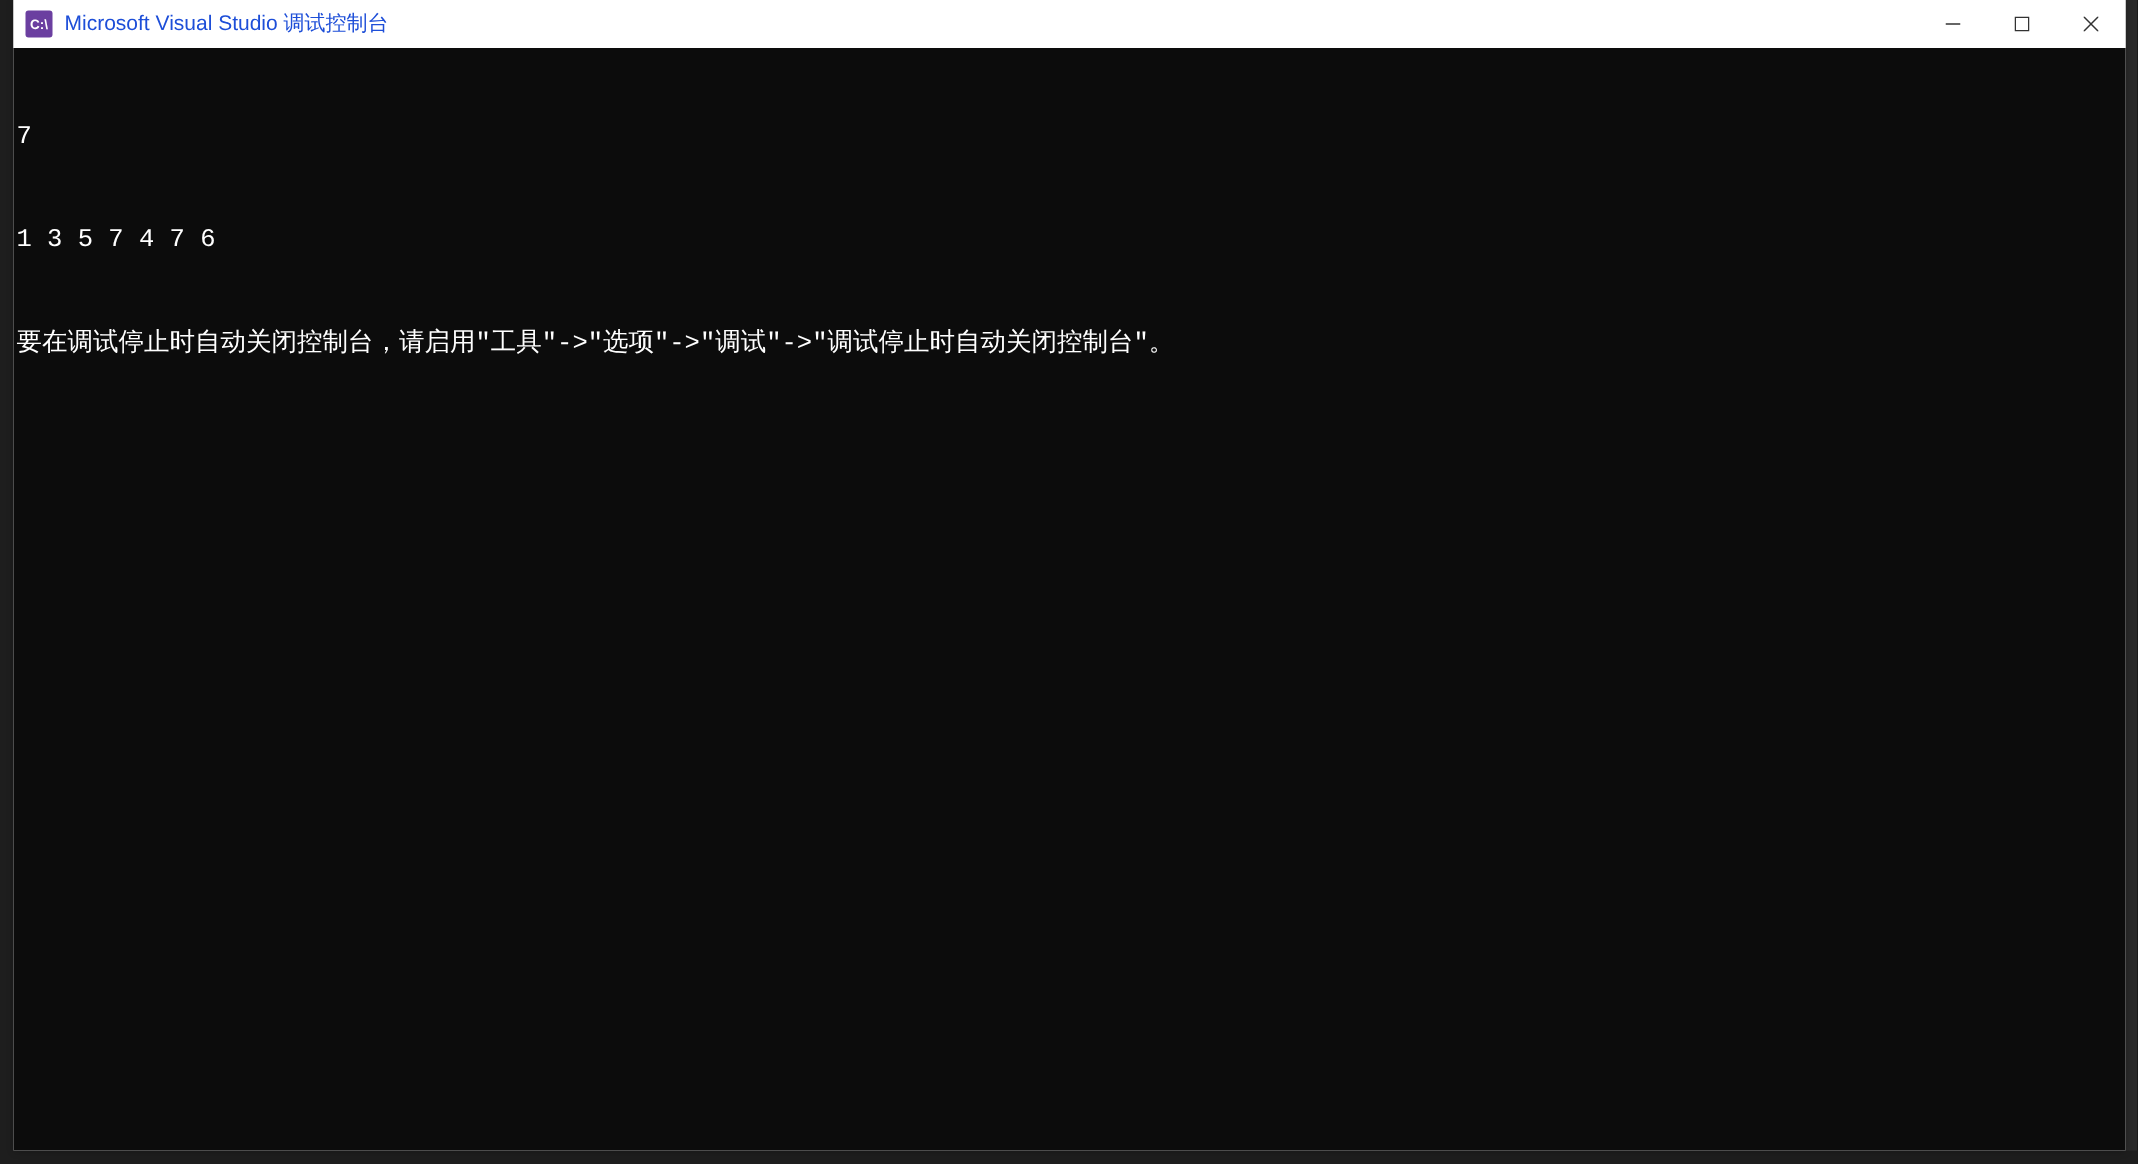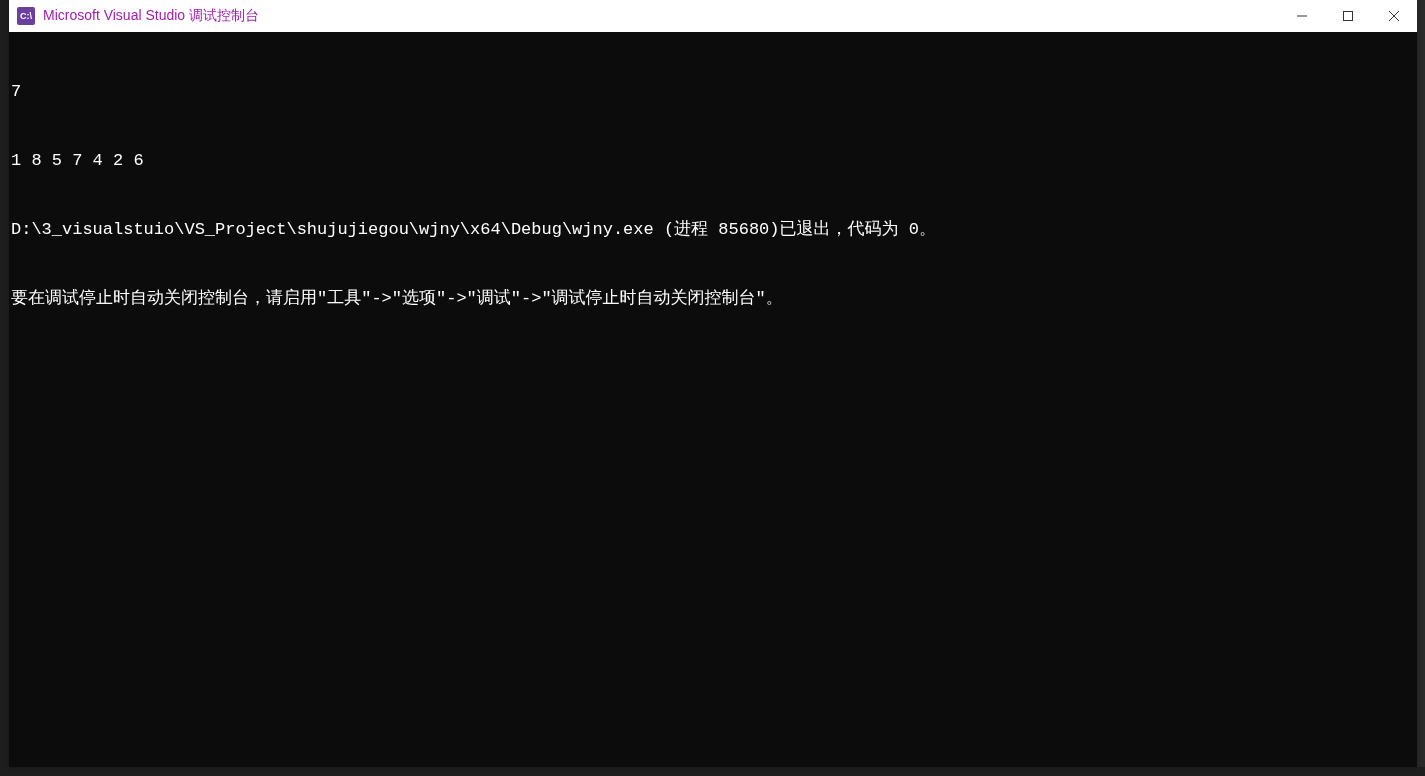--- a/index.html
+++ b/index.html
@@ -42,21 +42,21 @@
       align-items: center;
       justify-content: center;
       font-size: 9px;
       font-weight: bold;
       color: #ffffff;
       margin-right: 8px;
       border-radius: 2px;
       font-family: Arial, sans-serif;
     }
     .title-text {
-      color: #a21caf;
+      color: #1d4ed8;
       font-size: 14px;
       flex: 1;
     }
     .window-controls {
       display: flex;
       height: 100%;
     }
     .window-control {
       width: 46px;
       height: 100%;
@@ -124,17 +124,16 @@
       <div class="window-control close">
         <svg viewBox="0 0 10 10">
           <line x1="0" y1="0" x2="10" y2="10" stroke="#333333" stroke-width="1"></line>
           <line x1="10" y1="0" x2="0" y2="10" stroke="#333333" stroke-width="1"></line>
         </svg>
       </div>
     </div>
   </div>
   <div class="console-area">
     <span class="console-line">7</span>
-    <span class="console-line">1 8 5 7 4 2 6</span>
-    <span class="console-line">D:\3_visualstuio\VS_Project\shujujiegou\wjny\x64\Debug\wjny.exe (进程 85680)已退出，代码为 0。</span>
+    <span class="console-line">1 3 5 7 4 7 6</span>
     <span class="console-line">要在调试停止时自动关闭控制台，请启用"工具"-&gt;"选项"-&gt;"调试"-&gt;"调试停止时自动关闭控制台"。</span>
   </div>
 </div>
 
 </body></html>

